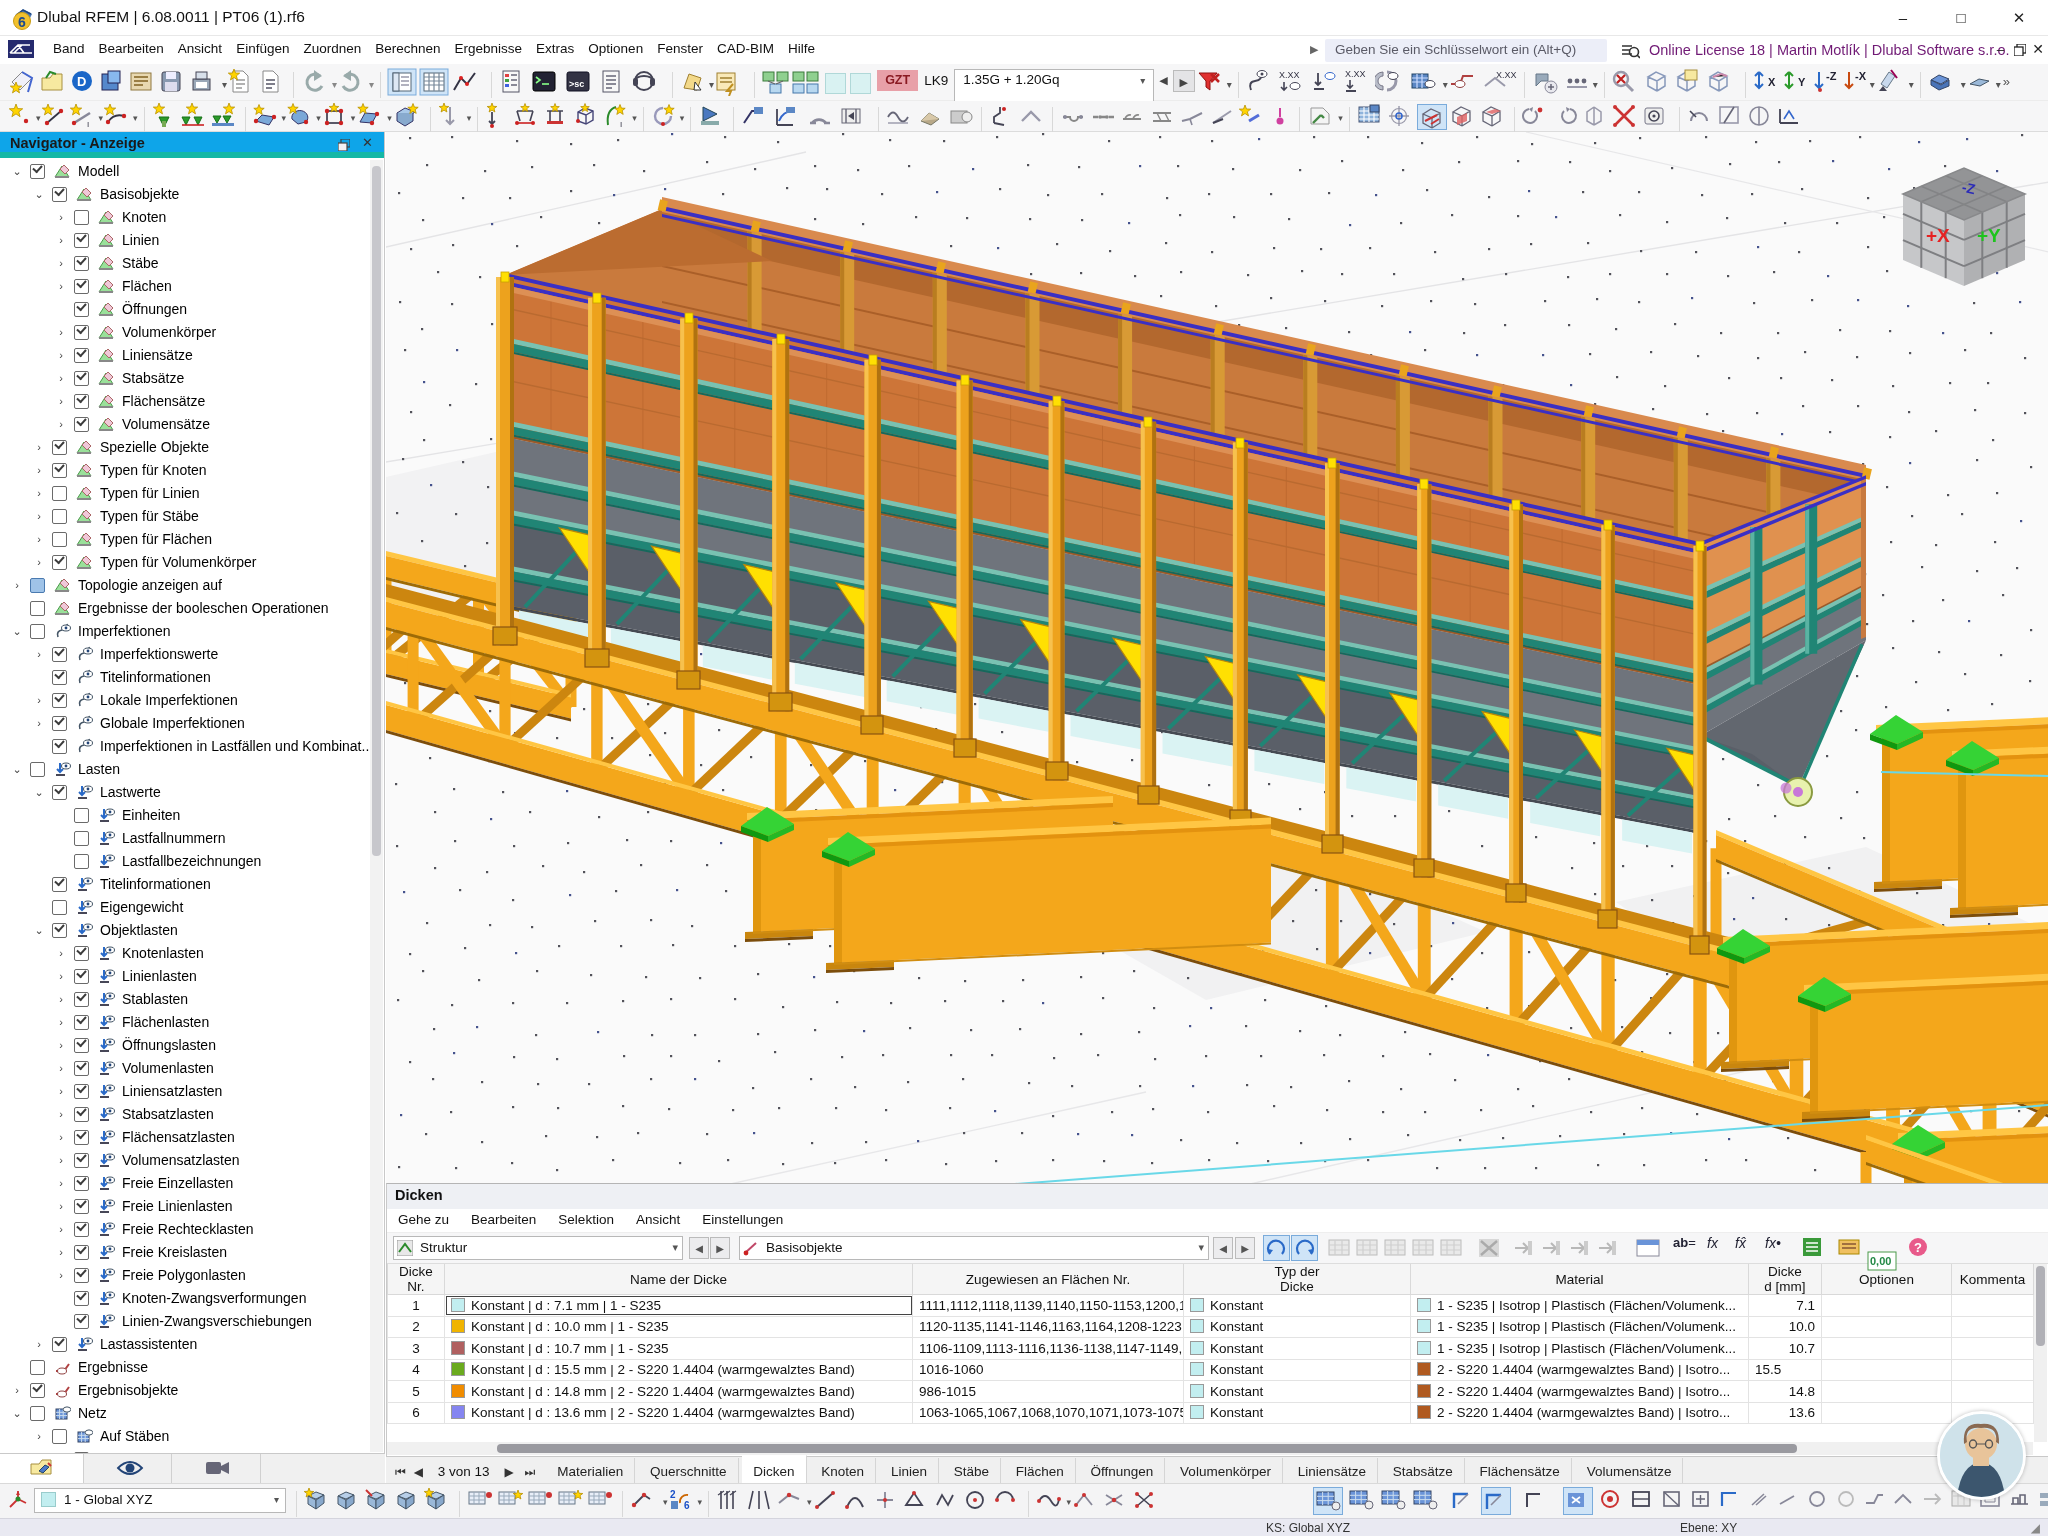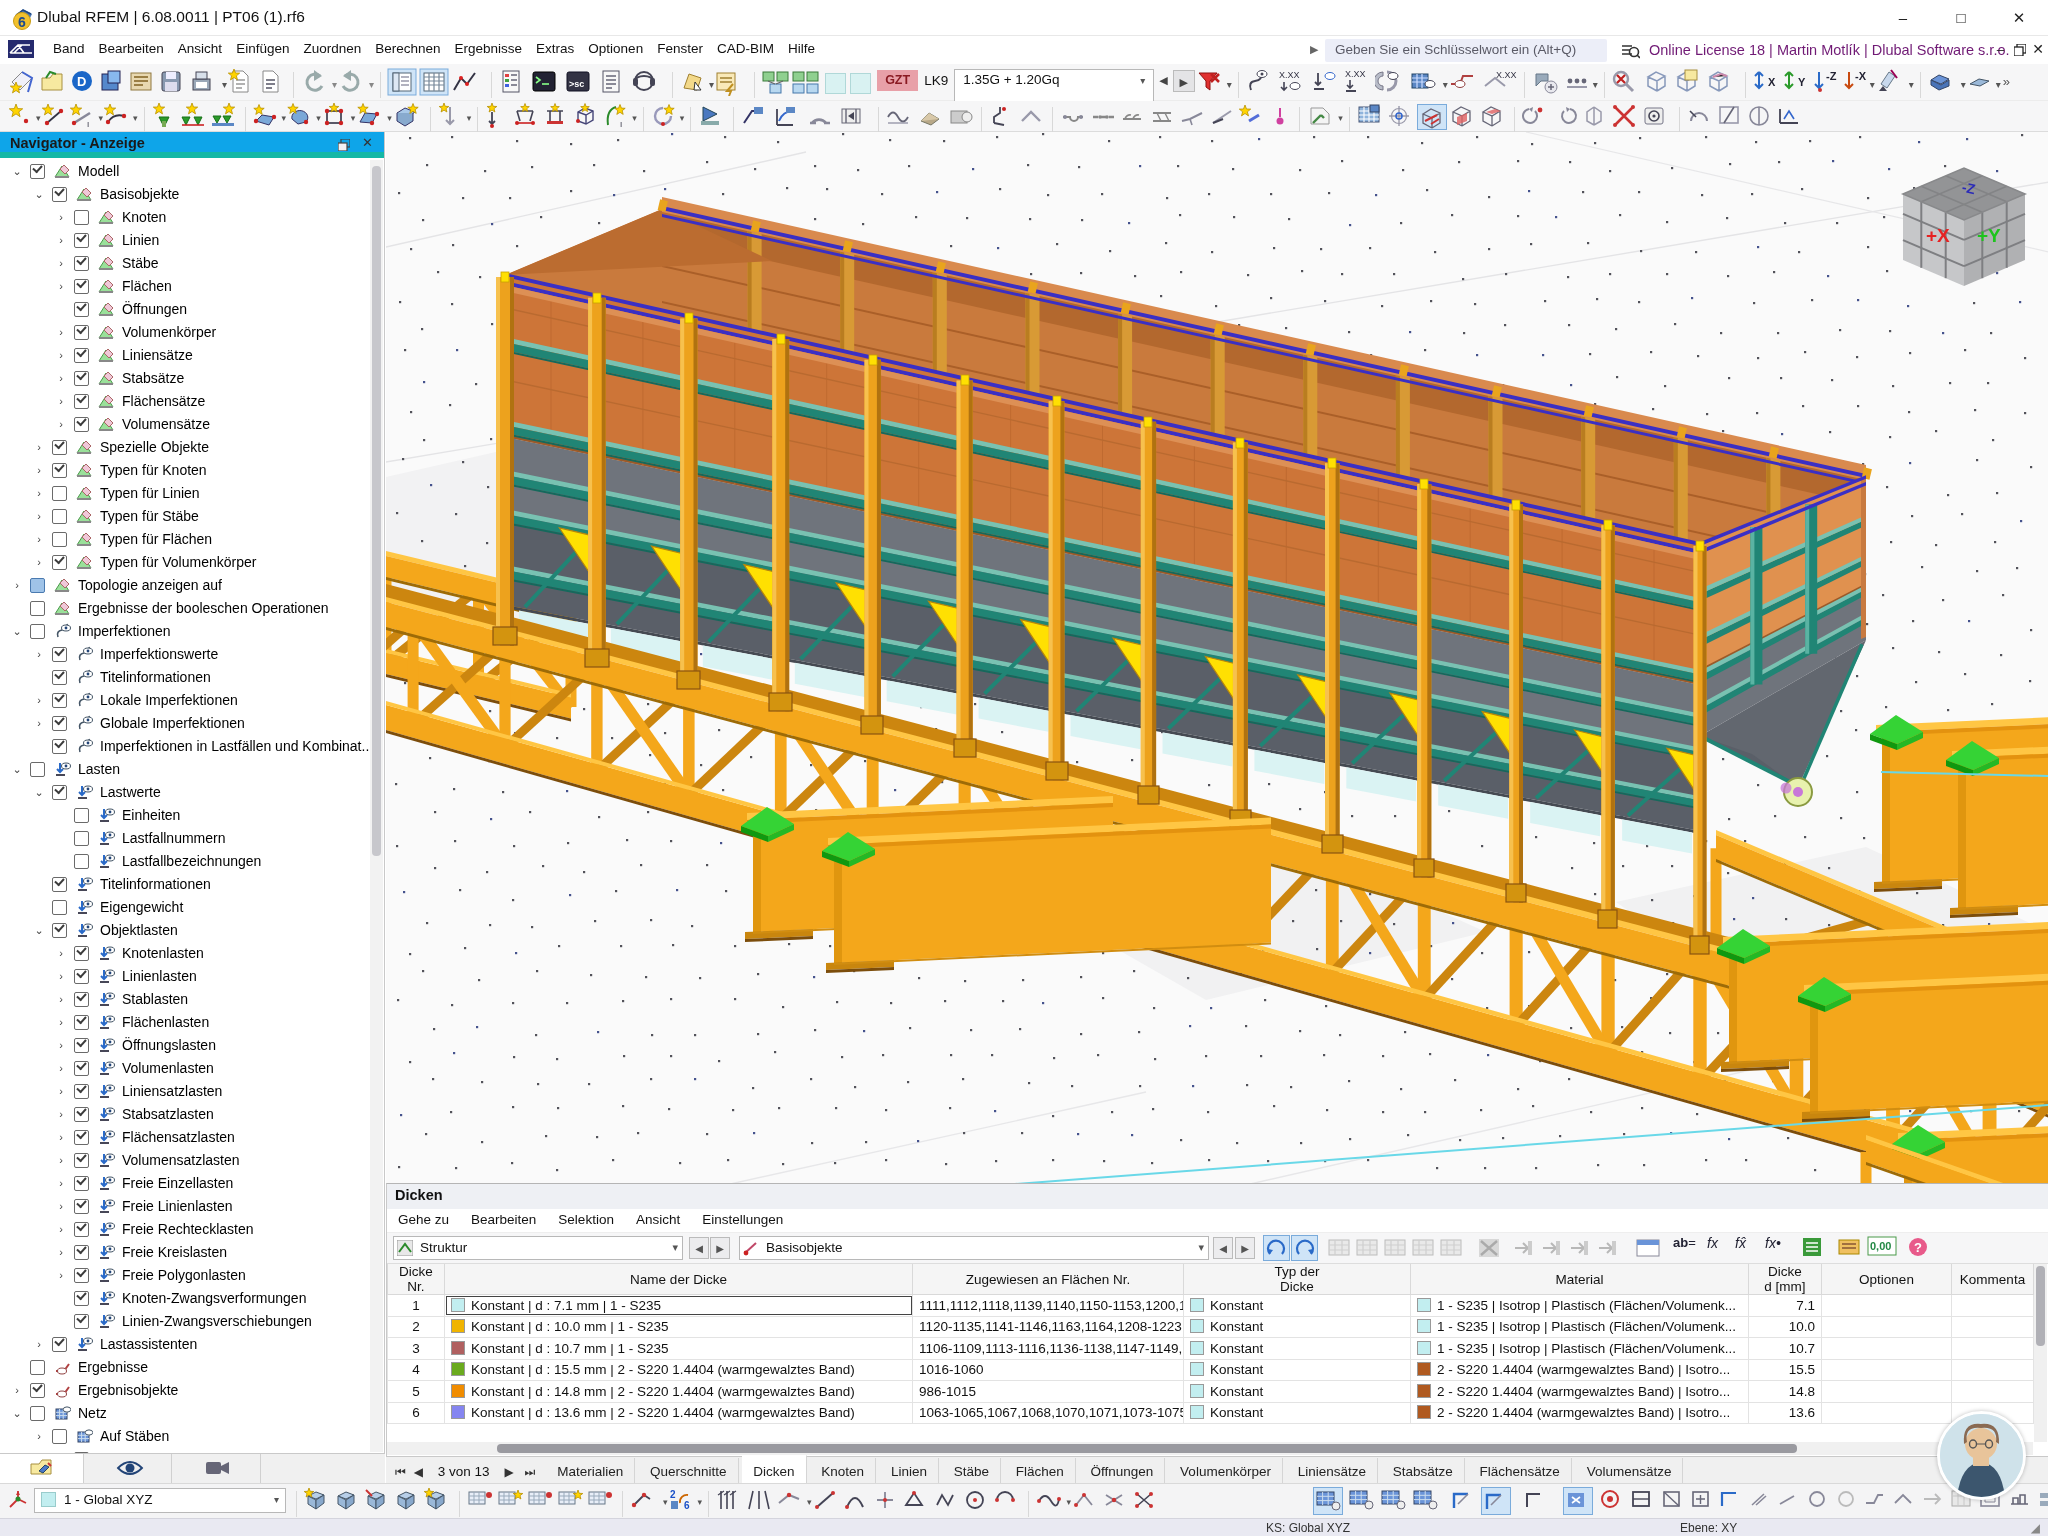--- a/index.html
+++ b/index.html
@@ -2923,21 +2923,21 @@
 <span style="position:absolute;left:1348px;top:2px;font-size:14px;font-style:italic;color:#223">fx̂</span>
 <span style="position:absolute;left:1378px;top:2px;font-size:14px;font-style:italic;color:#223">fx•</span>
 <span style="position:absolute;left:1414px;top:3px"><svg class="icon" width="24" height="22" style="">
           <rect x="2" y="2" width="18" height="18" fill="#3a9a3a"></rect>
           <path d="M5,7 h12 M5,11 h12 M5,15 h12" stroke="#fff" stroke-width="1.6"></path>
         </svg></span>
 <span style="position:absolute;left:1450px;top:3px"><svg class="icon" width="24" height="22" style="">
           <rect x="2" y="4" width="20" height="14" fill="#f0c060" stroke="#a80"></rect>
           <path d="M5,8 h14 M5,12 h14" stroke="#853" stroke-width="1.4"></path>
         </svg></span>
-<span style="position:absolute;left:1480px;top:2px"><svg class="icon" width="30" height="22" style="">
+<span style="position:absolute;left:1480px;top:17px"><svg class="icon" width="30" height="22" style="">
           <rect x="1" y="2" width="28" height="18" fill="#fff" stroke="#4a9a4a"></rect>
           <text x="3" y="15" font-size="11" fill="#284" font-weight="bold">0,00</text>
         </svg></span>
 <span style="position:absolute;left:1520px;top:3px"><svg class="icon" width="22" height="22" style="">
           <circle cx="11" cy="11" r="9" fill="#e85a8a"></circle>
           <text x="7" y="16" font-size="13" fill="#fff" font-weight="bold">?</text>
         </svg></span>
 </div>
 <table class="grid">
       <colgroup>
@@ -2990,21 +2990,21 @@
           <td style="text-align:right">10.7</td>
           <td></td>
           <td></td>
         </tr>
 <tr>
           <td style="text-align:center">4</td>
           <td><span class="sw2" style="background:#6aaa1e"></span>Konstant | d : 15.5 mm | 2 - S220 1.4404 (warmgewalztes Band)</td>
           <td>1016-1060</td>
           <td><span class="sw2" style="background:#c2eef0"></span>Konstant</td>
           <td><span class="sw2" style="background:#b05a20"></span>2 - S220 1.4404 (warmgewalztes Band) | Isotro...</td>
-          <td style="text-align:right">15.5</td>
+          <td style="">15.5</td>
           <td></td>
           <td></td>
         </tr>
 <tr>
           <td style="text-align:center">5</td>
           <td><span class="sw2" style="background:#f08c00"></span>Konstant | d : 14.8 mm | 2 - S220 1.4404 (warmgewalztes Band)</td>
           <td>986-1015</td>
           <td><span class="sw2" style="background:#c2eef0"></span>Konstant</td>
           <td><span class="sw2" style="background:#b05a20"></span>2 - S220 1.4404 (warmgewalztes Band) | Isotro...</td>
           <td style="text-align:right">14.8</td>

